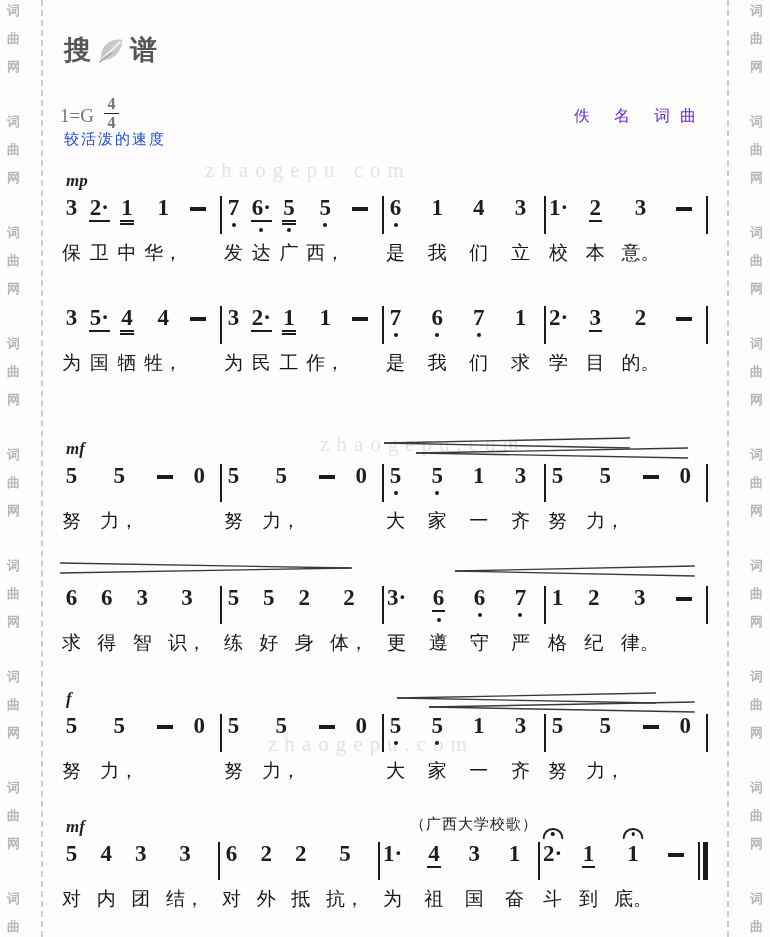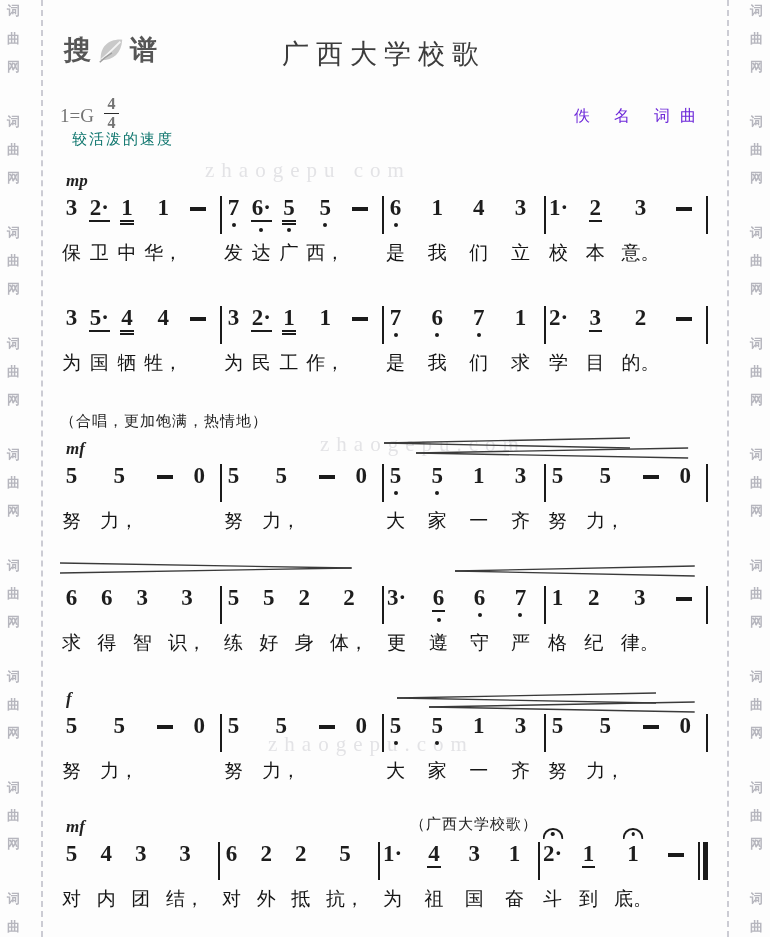--- a/index.html
+++ b/index.html
@@ -35,21 +35,21 @@
   .title { text-align:center; font-size:27px; letter-spacing:7px; color:#3c3c3c; padding-top:6px; }
 
   
   .meta { position:relative; height:58px; }
   .keysig { position:absolute; left:0; top:6px; display:flex; align-items:center; gap:10px;
     font-size:19px; color:#737373; }
   .frac { display:inline-flex; flex-direction:column; align-items:center; line-height:1;
     font-weight:bold; font-size:16px; transform:translateY(-2px); }
   .frac .den { border-top:1.5px solid #2a2a2a; padding-top:1px; margin-top:1px; min-width:15px; text-align:center; }
   .credit { position:absolute; right:2px; top:14px; font-size:16px; letter-spacing:10px; color:#6d28d9; }
-  .tempo { position:absolute; left:12px; top:38px; font-size:15px; color:#0f766e; letter-spacing:2px; }
+  .tempo { position:absolute; left:4px; top:38px; font-size:15px; color:#1d4ed8; letter-spacing:2px; }
 
   
   .systems { position:relative; }
   .system { position:relative; }
   .system:nth-of-type(1) { margin-top:46px; }
   .system:nth-of-type(2) { margin-top:40px; }
   .system:nth-of-type(3) { margin-top:88px; }
   .system:nth-of-type(4) { margin-top:52px; }
   .system:nth-of-type(5) { margin-top:58px; }
   .system:nth-of-type(6) { margin-top:58px; }
@@ -200,21 +200,20 @@
     <div class="header">
       <div class="logo">
         <span>搜</span>
         <svg class="leaf" viewBox="0 0 32 32">
           <path d="M5 27 C4 13 13 4 28 5 C27 19 19 27 5 27 Z" fill="#c9c9c9"></path>
           <path d="M6 26 C13 20 19 14 26 7" stroke="#f4f4f4" stroke-width="2" fill="none"></path>
           <path d="M4 29 C8 25 12 22 17 19" stroke="#9f9f9f" stroke-width="1.6" fill="none"></path>
         </svg>
         <span>谱</span>
       </div>
-      <div class="title">广西大学校歌</div>
     </div>
 
     <div class="meta">
       <div class="keysig">
         <span>1=G</span>
         <span class="frac">
           <span class="num">4</span>
           <span class="den">4</span>
         </span>
       </div>
@@ -466,21 +465,20 @@
                 <div class="note">
                   <div class="dash-note"></div>
                 </div>
                 <div class="lyric"></div>
               </div>
             </div>
             <div class="barline"></div>
           </div>
         </div>
         <div class="system">
-          <div class="annotation" style="left: 0%; top: -52px;">（合唱，更加饱满，热情地）</div>
           <div class="dyn">mf</div>
           <div class="hairpin" style="left: 50%; width: 38%; top: -27px;">
             <svg viewBox="0 0 100 12" preserveAspectRatio="none">
               <g stroke="#3a3a3a" stroke-width="1.3" vector-effect="non-scaling-stroke">
                 <line x1="0" y1="6" x2="100" y2="1" vector-effect="non-scaling-stroke"></line>
                 <line x1="0" y1="6" x2="100" y2="11" vector-effect="non-scaling-stroke"></line>
               </g>
             </svg>
           </div>
           <div class="hairpin" style="left: 55%; width: 42%; top: -17px;">

